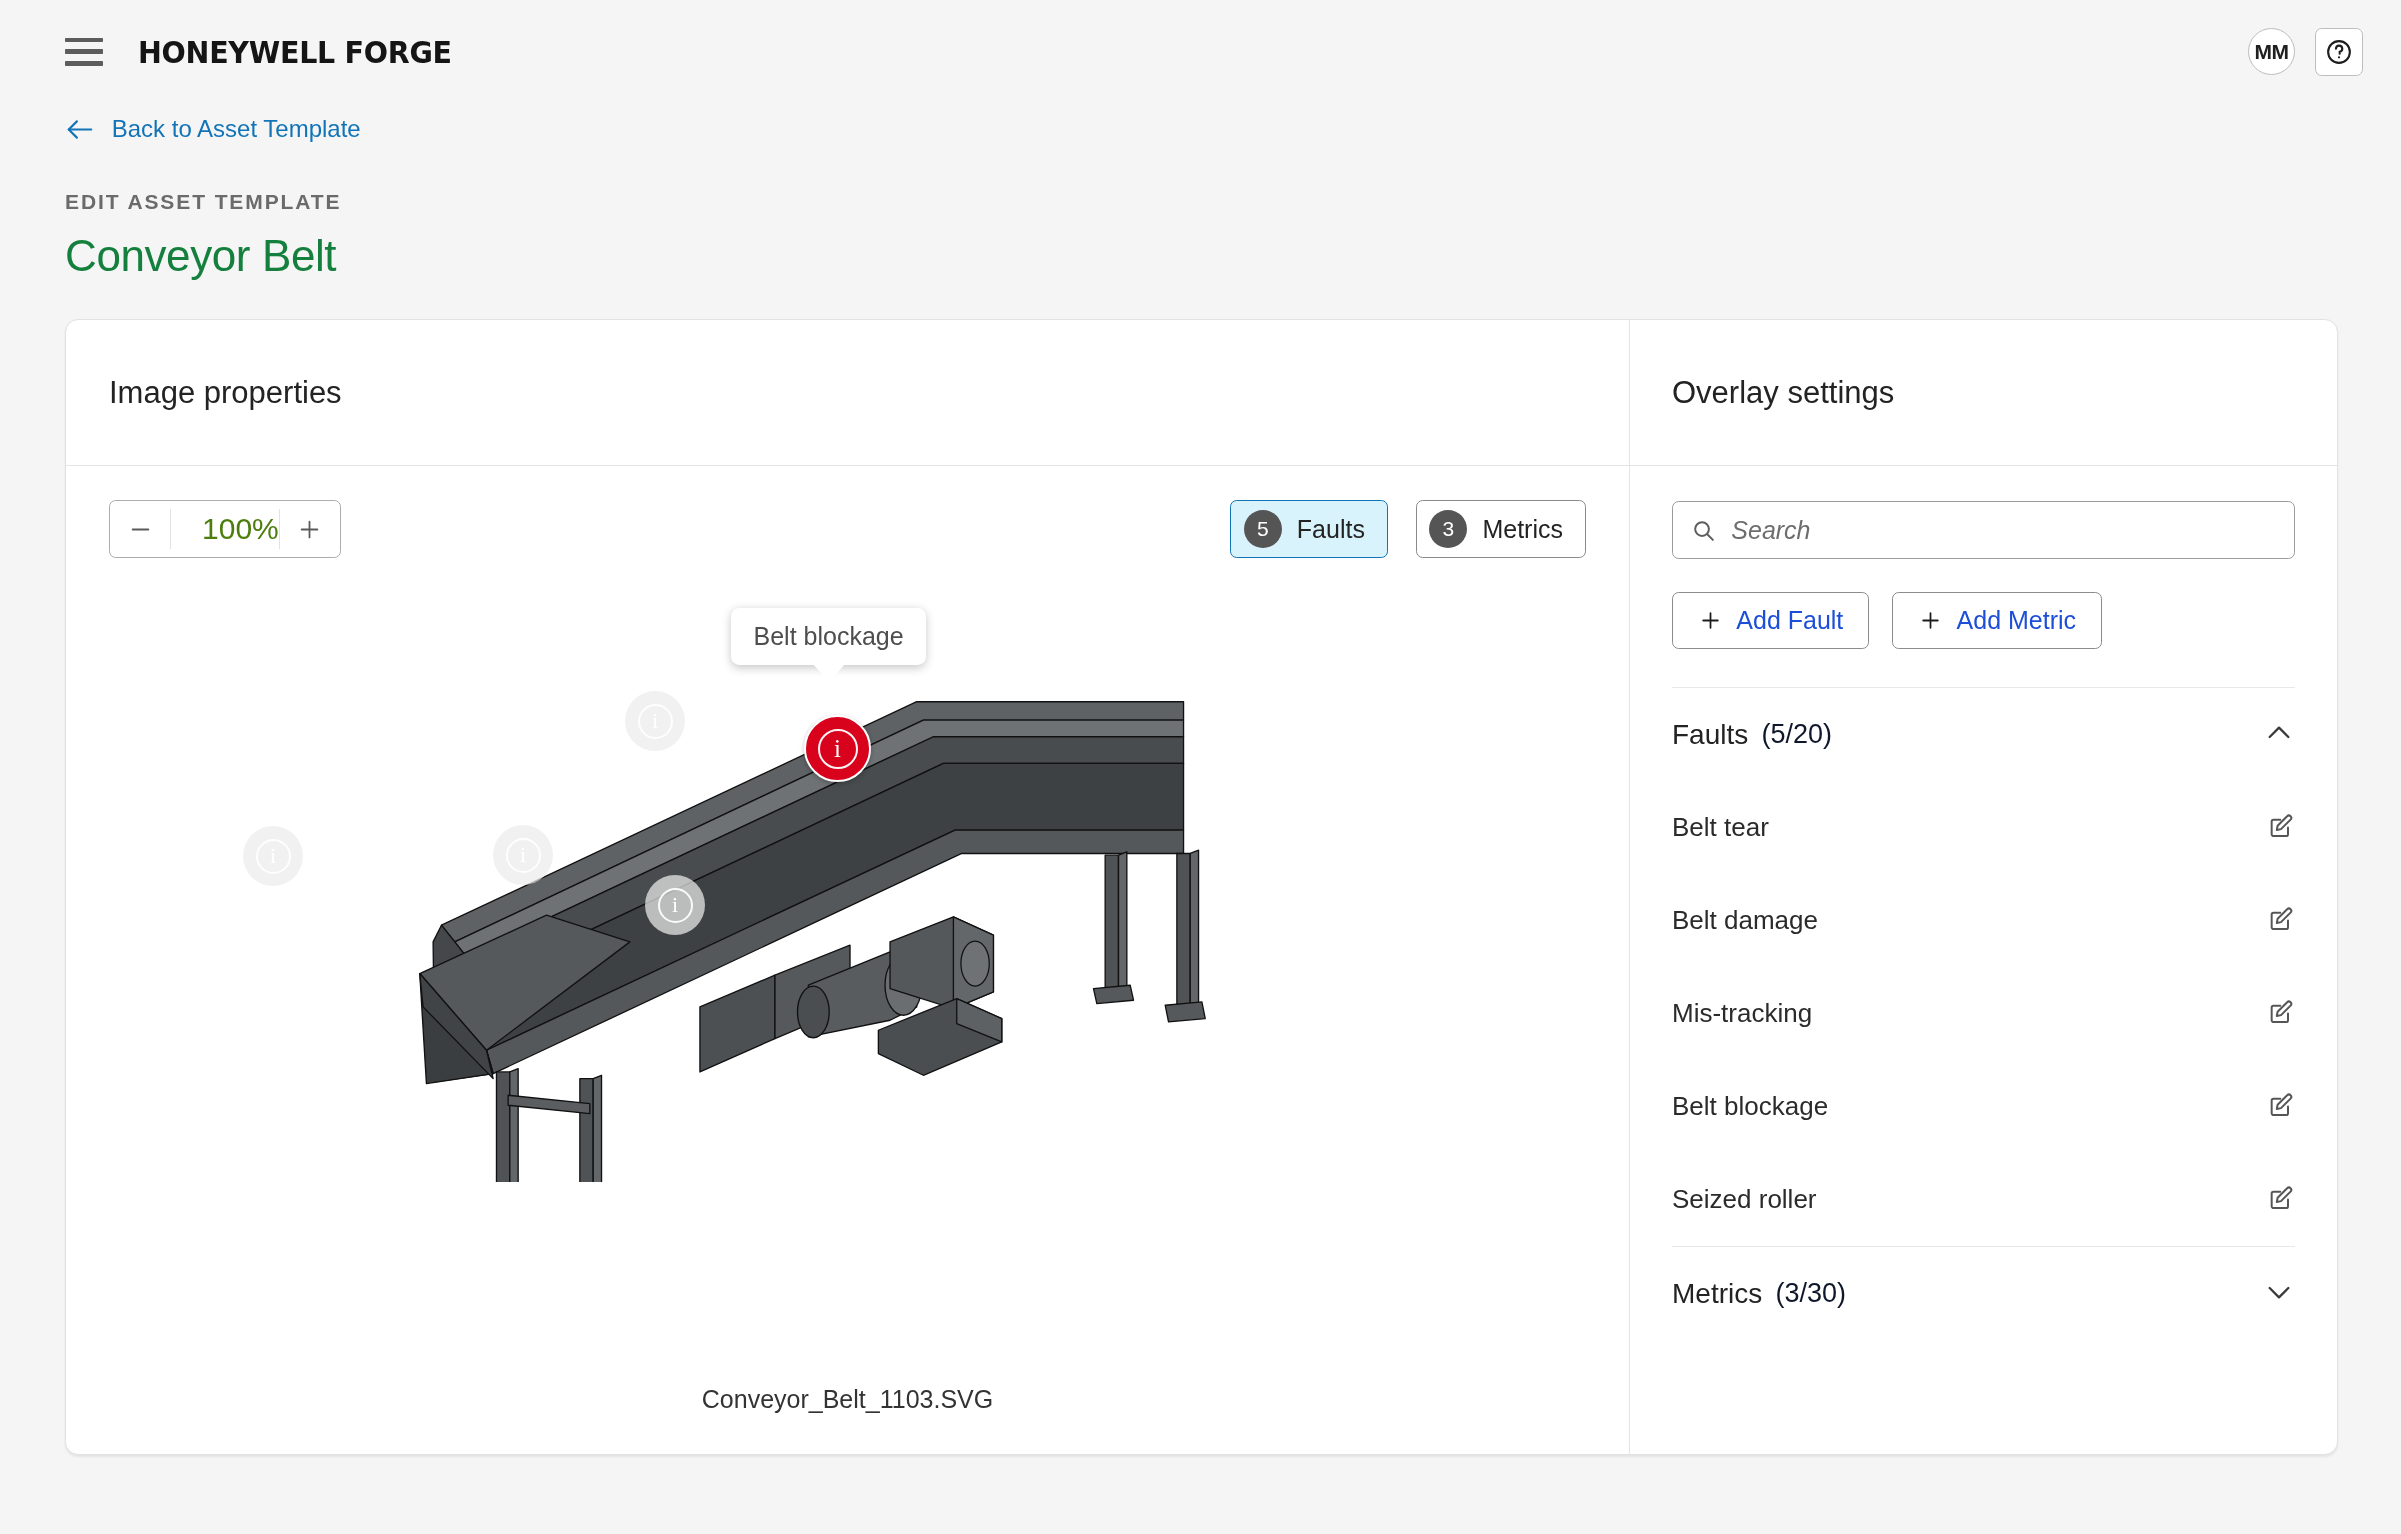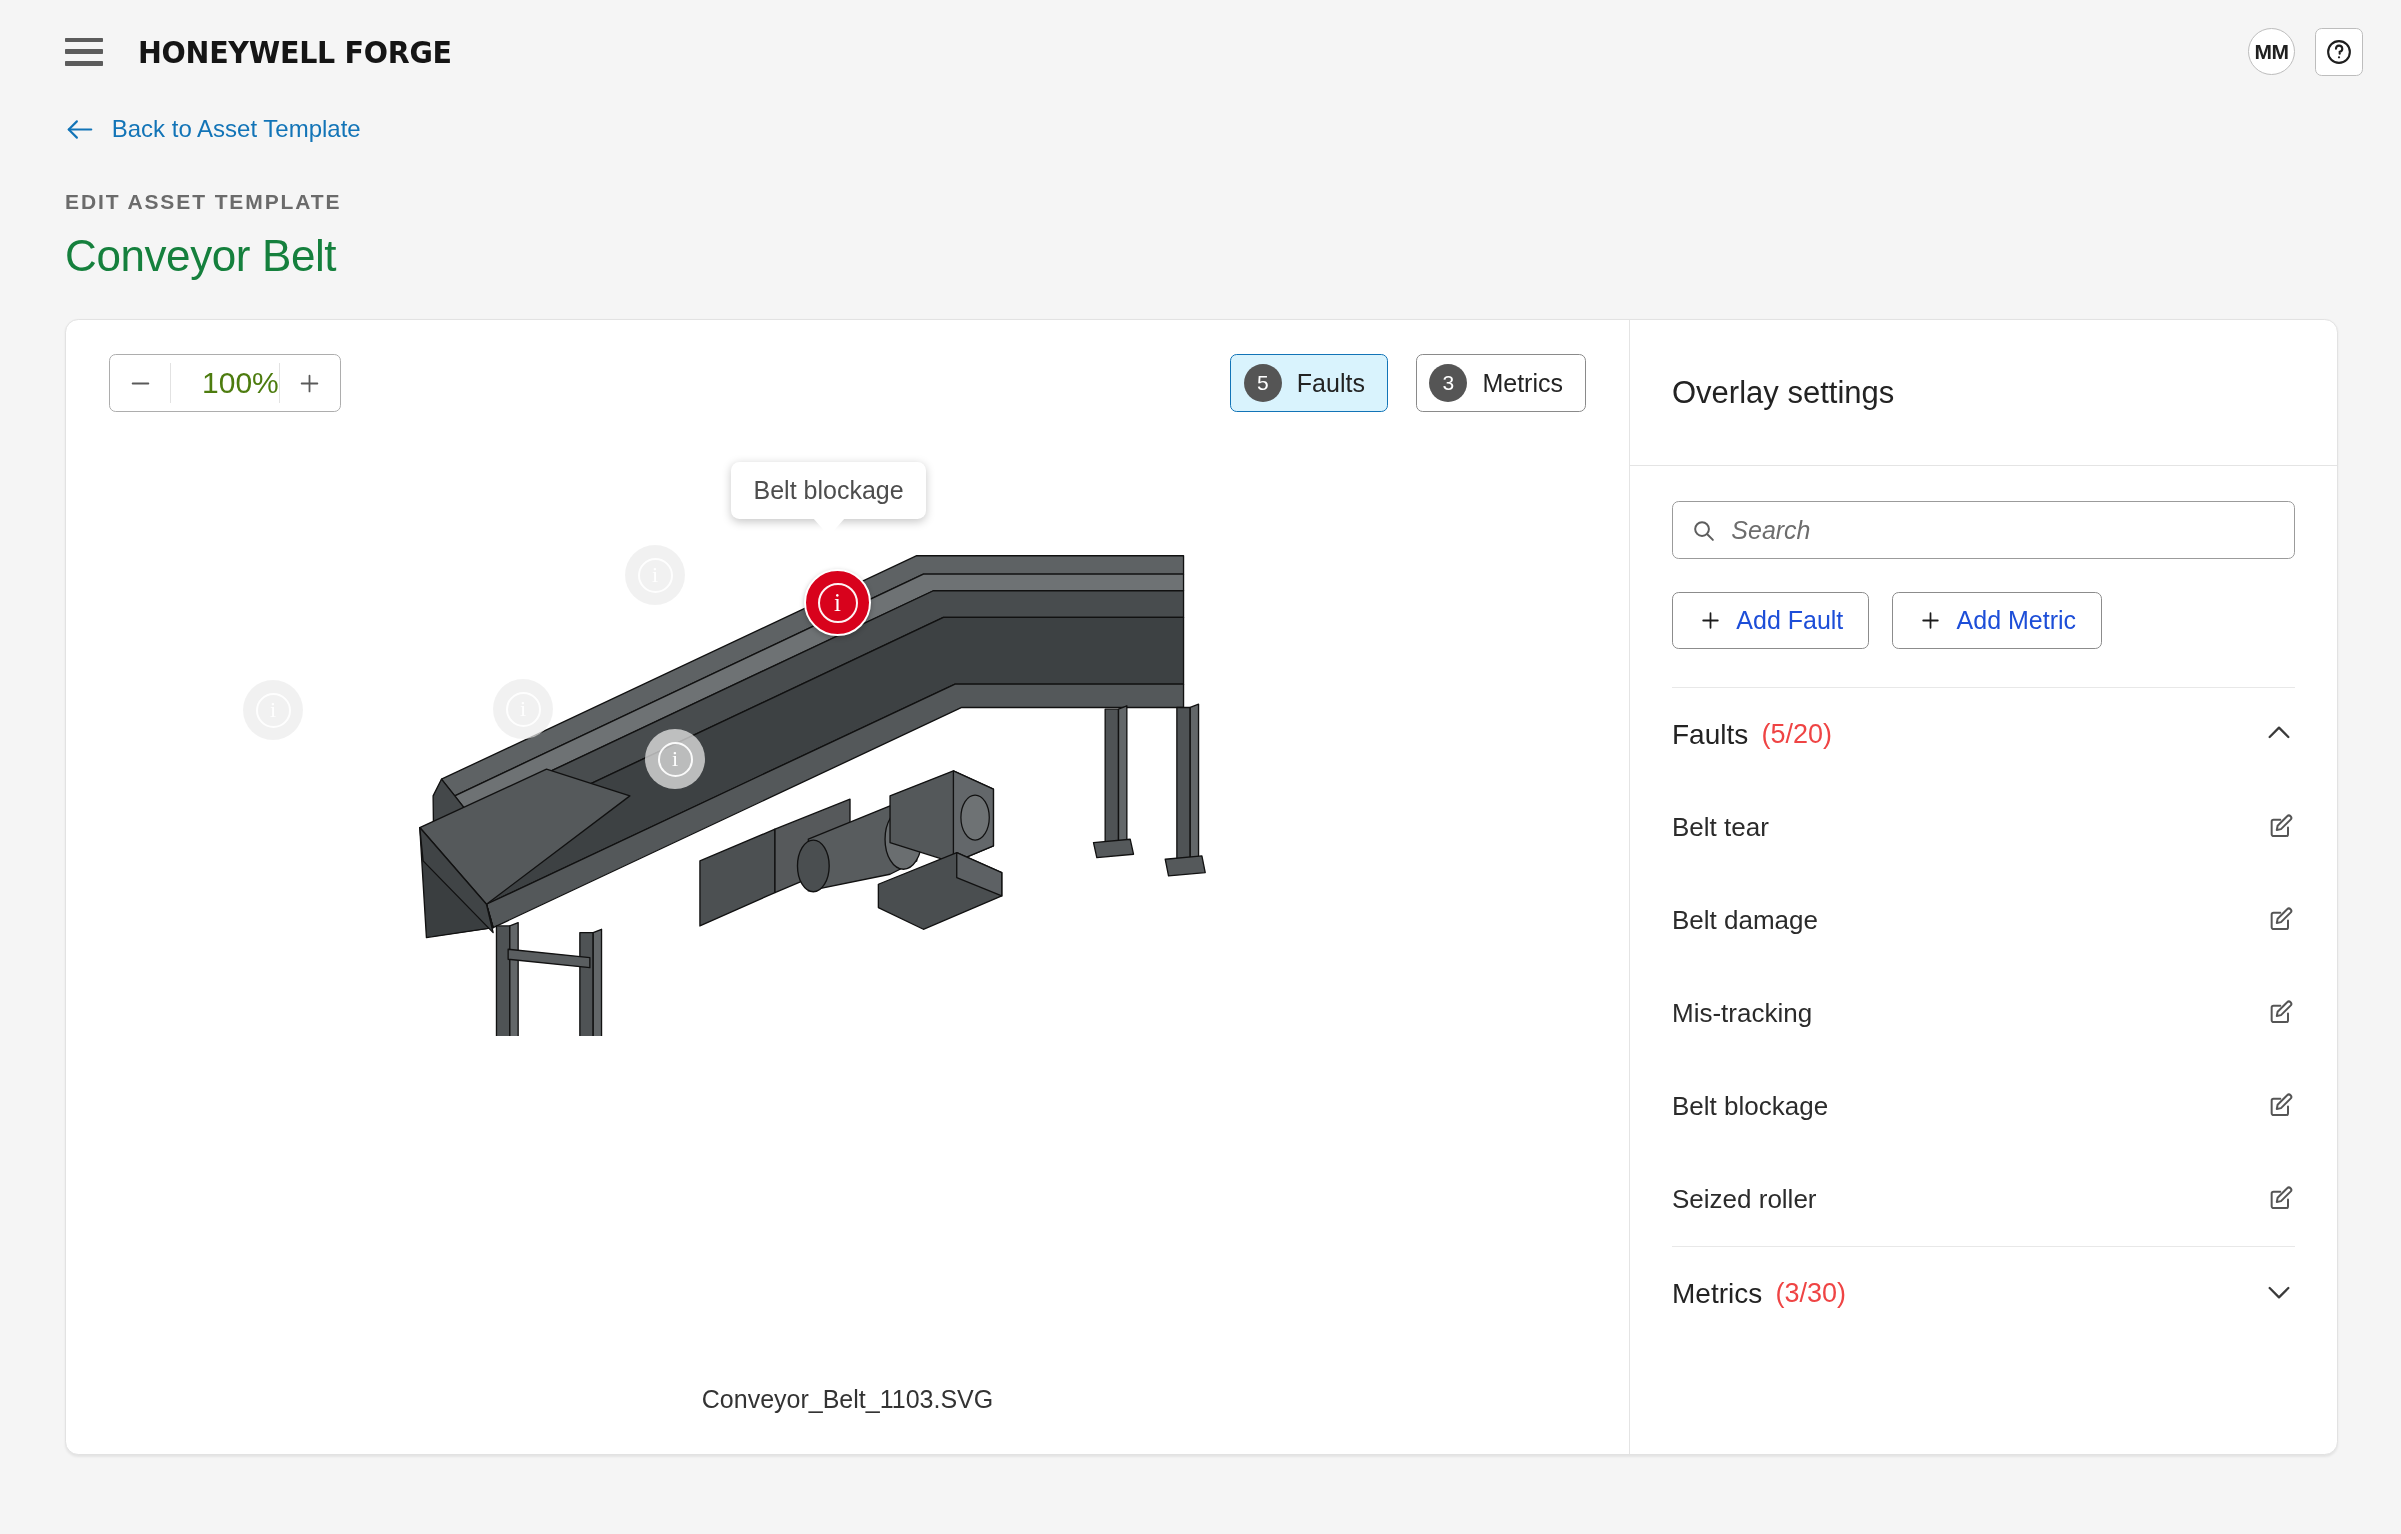--- a/index.html
+++ b/index.html
@@ -209,21 +209,21 @@
     background: #ffffff; display: flex; align-items: center; gap: 13.3px;
     padding: 0 25px; font-size: 25px; color: #1d4ed8; cursor: pointer;
   }
 
   .section { margin-top: 38px; border-top: 0.8px solid #e8e8e8; }
   .section-head {
     height: 93px; display: flex; align-items: center;
     cursor: pointer;
   }
   .section-head .name { font-size: 28px; color: #232323; }
-  .section-head .count { font-size: 27px; color: #ef4444; margin-left: 13.3px; }
+  .section-head .count { font-size: 27px; color: #0f172a; margin-left: 13.3px; }
   .section-head .chev { margin-left: auto; color: #3a3a3a; }
 
   .fault-row {
     height: 93px; display: flex; align-items: center;
   }
   .fault-row .name { font-size: 26px; color: #2b2b2b; }
   .fault-row .edit { margin-left: auto; cursor: pointer; }
 
   .section.metrics { margin-top: 0; border-top: 0.8px solid #e8e8e8; }
 </style>
@@ -256,20 +256,21 @@
   </svg>
   <span class="label">Back to Asset Template</span>
 </div>
 
 <div class="eyebrow">EDIT ASSET TEMPLATE</div>
 <div class="page-title">Conveyor Belt</div>
 
 <div class="card">
 
   <div class="col-left">
+    <div class="panel-head">Image properties</div>
 
     <div class="left-body">
 
       <div class="toolbar">
         <div class="zoomctl">
           <div class="btn">
             <svg width="27" height="27" viewBox="0 0 24 24" stroke="#5a5a5a" stroke-width="1.6">
                 <path d="M5 12h14" stroke-linecap="round"></path>
               </svg>
           </div>

